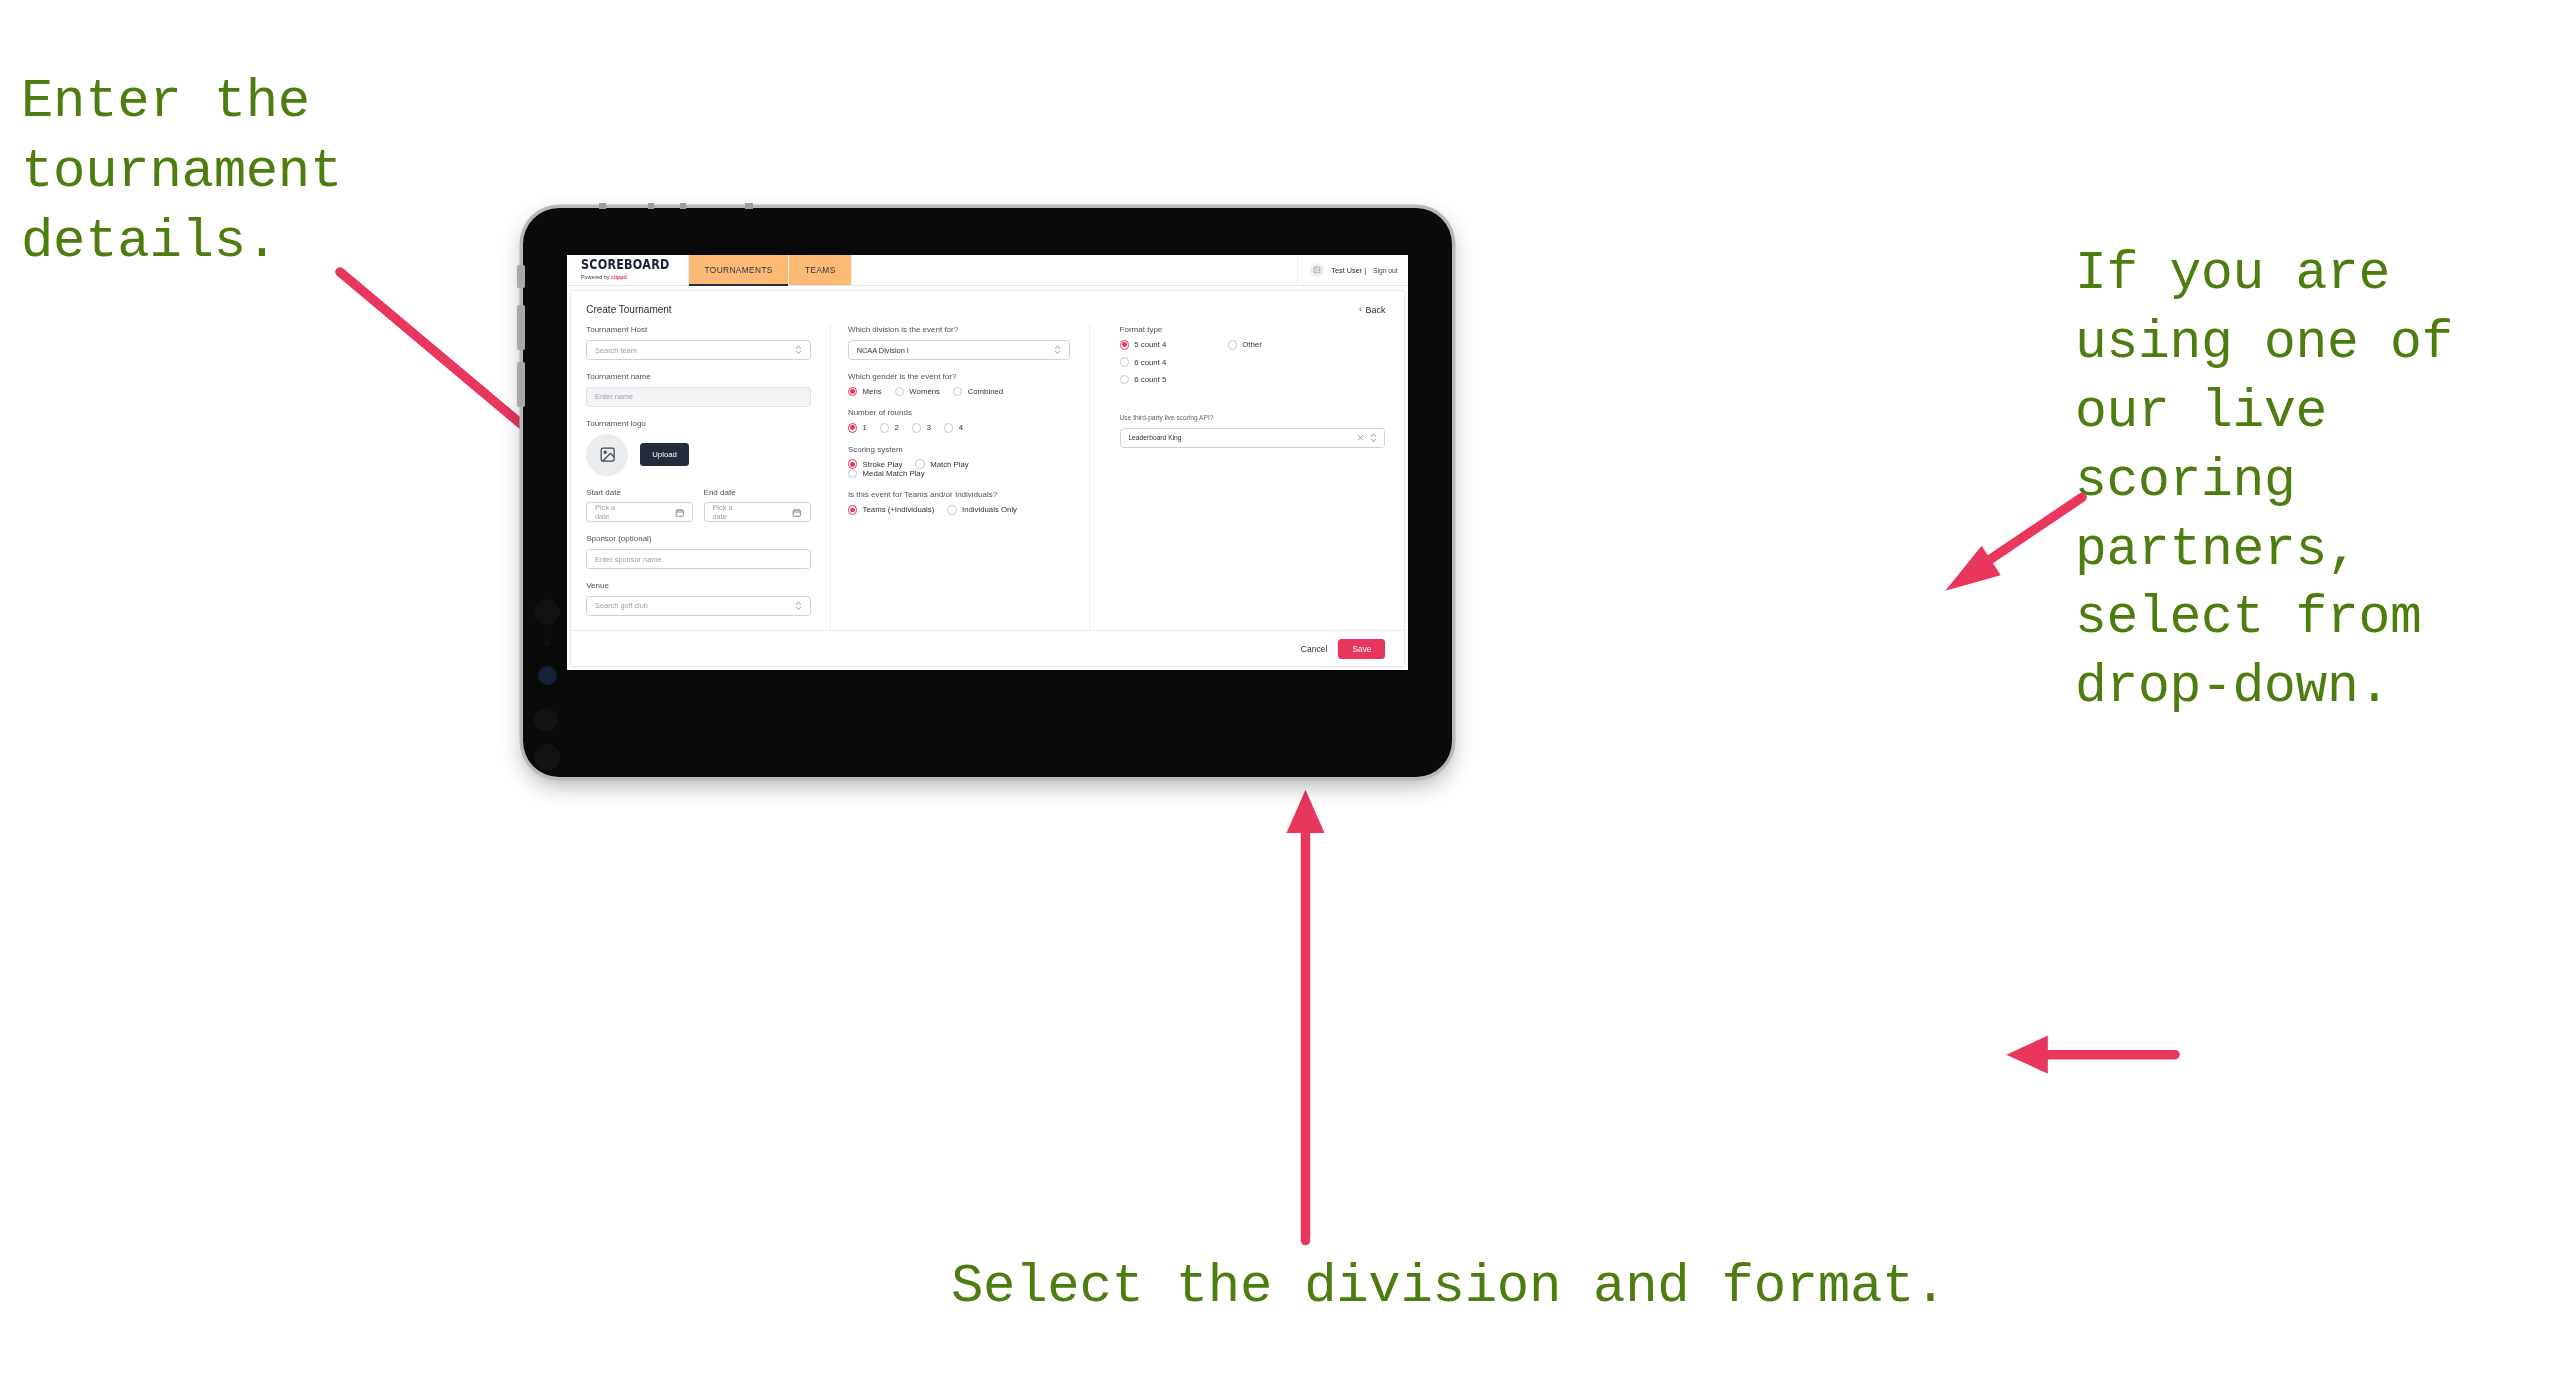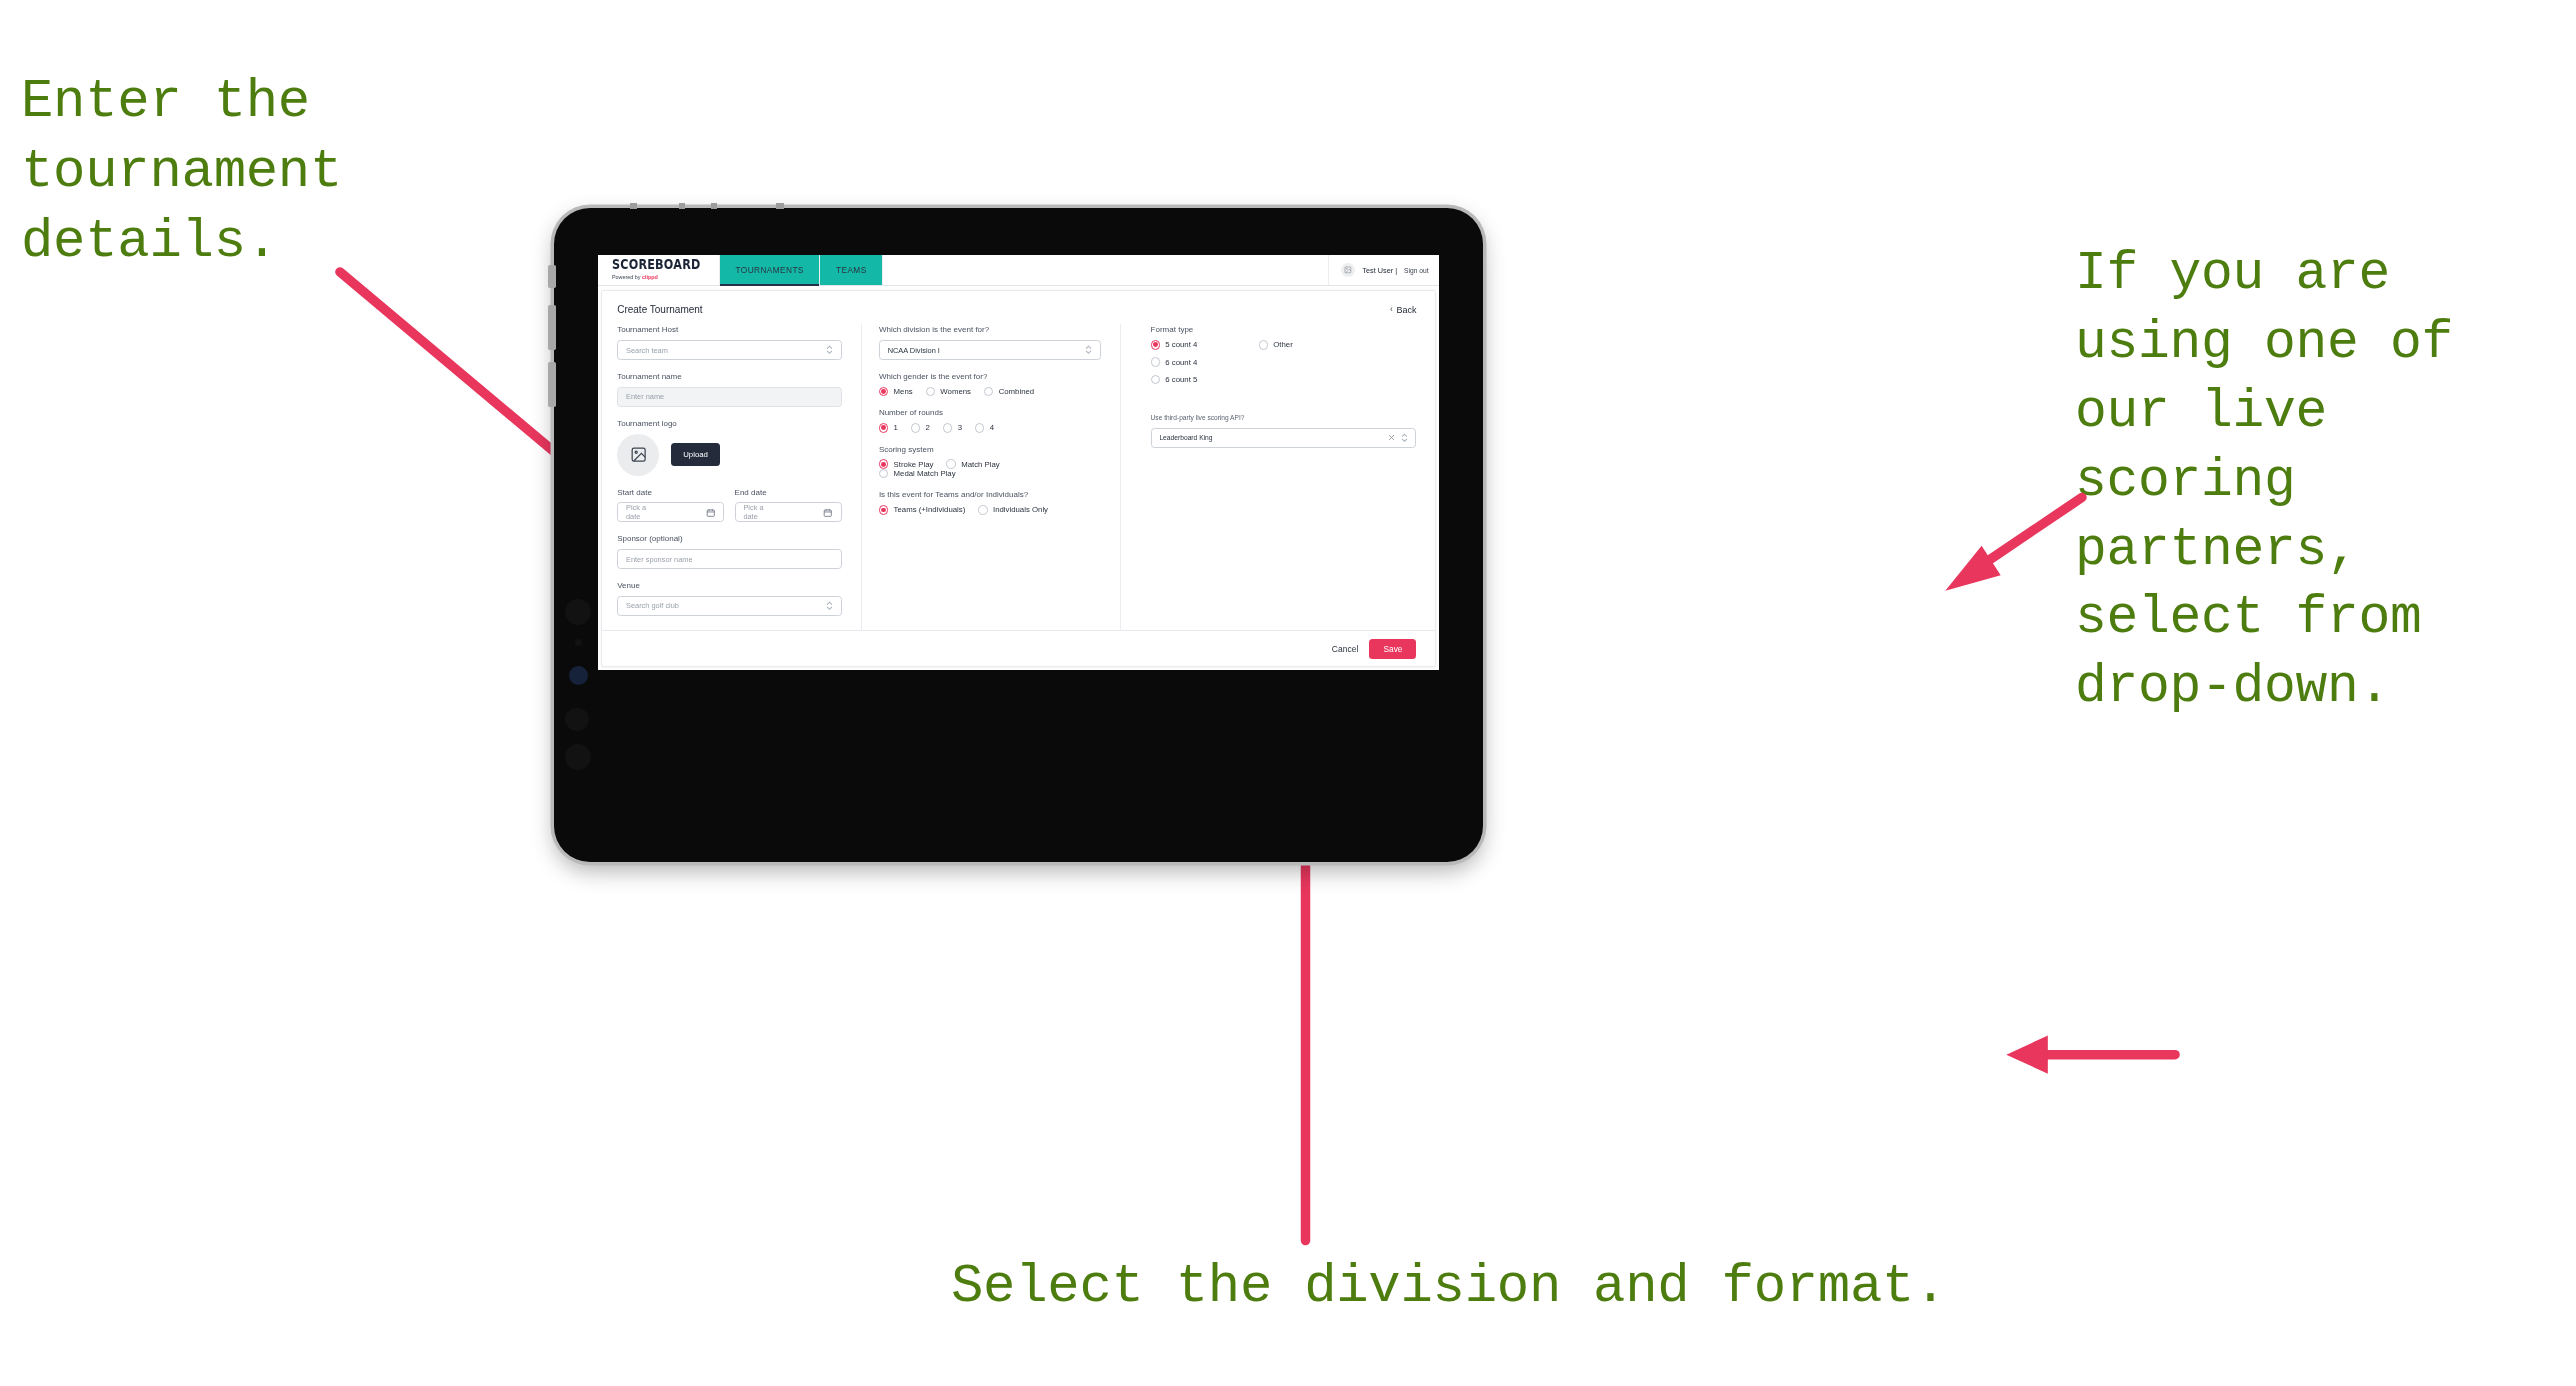--- a/index.html
+++ b/index.html
@@ -24,22 +24,22 @@
   #anno-right  { left: 2075px; top: 240px; width: 484px; font-size: 53px; }
   #anno-save   { left: 2186px; top: 983px; font-size: 51px; white-space: nowrap; }
   #anno-save b { font-weight: 700; }
   #anno-bottom { left: 951px; top: 1252px; font-size: 54px; white-space: nowrap; }
 
   .arrow-svg { position: absolute; pointer-events: none; }
 
   
   .tablet {
     position: absolute;
-    left: 554px; top: 208px;
-    width: 929px; height: 654px;
+    left: 523px; top: 208px;
+    width: 929px; height: 569px;
   }
   .tablet-shell {
     position: absolute; inset: 0;
     background: #0a0a0a;
     border-radius: 36px;
     box-shadow: 0 0 0 3.5px #b9b9b9, 0 8.6px 22.5px rgba(0,0,0,.30);
   }
   .tablet-topstrip {
     position: absolute; left: 45px; right: 52px; top: -5.2px; height: 6px;
     background: linear-gradient(to right,
@@ -94,21 +94,21 @@
   }
   .brand-sub {
     font-size: 5.4px; color: #3a4352; margin-top: 4.3px; line-height: 1;
     white-space: nowrap;
   }
   .brand-sub em { color: #e8365d; font-style: normal; font-weight: 700; }
   .navtab {
     display: flex; align-items: center; padding: 0 15.6px;
     font-size: 8.3px; letter-spacing: 0.4px; color: #2b3342;
     border-right: 0.9px solid #eceef1; cursor: pointer;
-    position: relative; background: #14b8a6;
+    position: relative; background: #fdba74;
   }
   .navtab.active::after {
     content: ""; position: absolute; left: 0; right: 0; bottom: -0.9px;
     height: 2.1px; background: #243049;
   }
   .nav-spacer { flex: 1; border-right: 0.9px solid #eceef1; }
   .nav-right {
     display: flex; align-items: center; gap: 7px; padding: 0 10.4px 0 12px;
   }
   .avatar {

